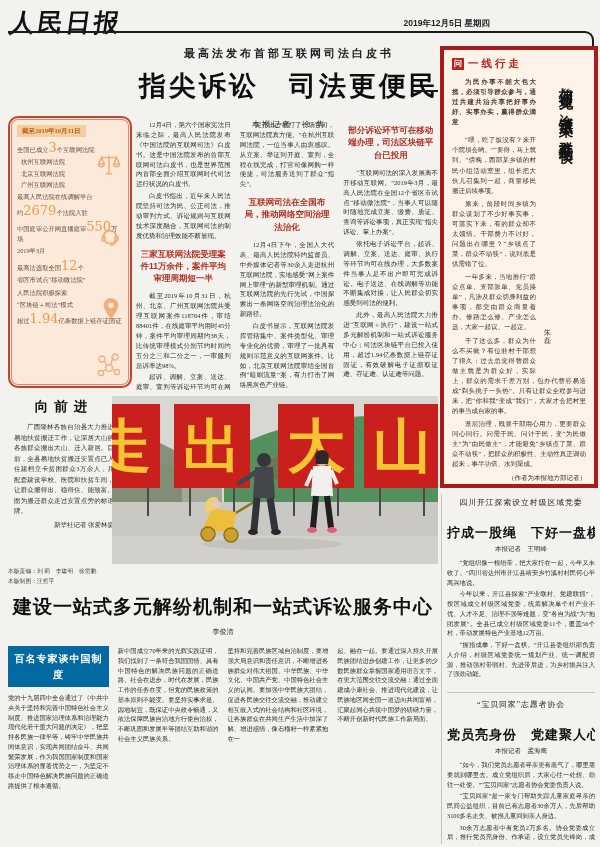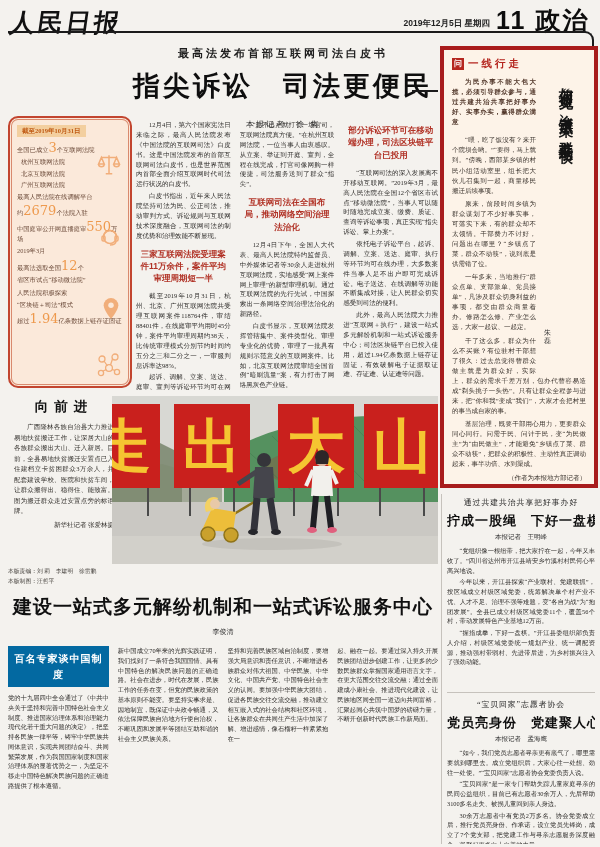--- a/index.html
+++ b/index.html
@@ -9,21 +9,21 @@
   
   .brand{left:10px;top:6px;font-size:25px;font-weight:900;transform:skewX(-8deg);
          letter-spacing:3px;color:#111;font-family:"DejaVu Serif","Liberation Serif",serif;}
   .dateline{left:300px;top:18px;width:190px;text-align:right;font-size:8.5px;color:#222;
             font-family:"Liberation Sans","DejaVu Sans",sans-serif;font-weight:bold;}
   .pageno{left:496px;top:4px;width:100px;font-size:25px;font-weight:900;color:#0d0d0d;
           font-family:"Liberation Sans","DejaVu Sans",sans-serif;letter-spacing:2px;}
   .toprule{left:8px;top:31px;width:584px;height:16px;border-top:2px solid #1b1b1b;
            border-right:2px solid #1b1b1b;border-top-right-radius:9px;}
   
-  .lead-head{left:129px;top:46px;width:308px;text-align:center;}
+  .lead-head{left:135px;top:46px;width:308px;text-align:center;}
   .kicker{font-size:11px;font-weight:bold;letter-spacing:3px;color:#1d1d1d;}
   .headline{margin-top:7px;font-size:27px;font-weight:900;letter-spacing:3px;color:#0e0e0e;
             font-family:"Liberation Sans","DejaVu Sans",sans-serif;white-space:nowrap;}
   .head-dash{left:412px;top:90px;width:26px;border-top:2px solid #1b1b1b;}
   .lead-byline{margin-top:15px;font-size:8px;color:#333;letter-spacing:2px;}
   .lead-cols{left:136px;top:120px;width:302px;height:272px;display:flex;gap:9px;overflow:hidden;}
   .lead-cols .col{flex:1;font-size:6.5px;line-height:1.52;text-align:justify;color:#2e2c2a;overflow:hidden;}
   .lead-cols p{margin:0 0 2px 0;text-indent:2em;}
   .subhead{color:#b13226;font-weight:bold;font-size:8.5px;line-height:1.45;text-align:center;
            margin:7px 1px;text-indent:0;font-family:"Liberation Sans","DejaVu Sans",sans-serif;}
@@ -69,38 +69,34 @@
   .ethnic .by{text-align:center;font-size:7px;margin-top:7px;color:#333;}
   .ecols{display:flex;gap:9px;margin-top:9px;height:192px;overflow:hidden;}
   .ecols .col{flex:1;font-size:6.3px;line-height:1.55;text-align:justify;color:#2e2c2a;overflow:hidden;}
   .series-tag{background:#0369a1;color:#fff;font-weight:bold;font-size:10px;text-align:center;
               padding:5px 2px;margin-bottom:6px;letter-spacing:1px;
               font-family:"Liberation Sans","DejaVu Sans",sans-serif;}
   
   .vrule{left:441px;top:494px;height:350px;border-left:1px solid #c6c2bc;}
   .rart{left:447px;width:148px;overflow:hidden;}
   .rart .kick{text-align:center;font-size:7.8px;letter-spacing:1px;color:#1e1e1e;}
-  .rart h3{margin:4px 0 3px 0;text-align:center;font-size:13px;font-weight:900;
+  .rart h3{margin:16px 0 3px 0;text-align:center;font-size:13px;font-weight:900;
            letter-spacing:1px;color:#0f0f0f;white-space:nowrap;}
   .rart .by{text-align:center;font-size:6.5px;color:#333;margin-bottom:4px;}
   .rart p{margin:0 0 2px 0;font-size:6.3px;line-height:1.55;text-align:justify;
           text-indent:2em;color:#2e2c2a;}
   .hdiv{left:447px;top:692px;width:148px;border-top:1px solid #c6c2bc;}
 </style>
 </head>
 <body>
 
 <div id="page">
 
   <div class="abs brand">人民日报</div>
   <div class="abs dateline">2019年12月5日 星期四</div>
-  <div class="abs pageno">
-    <span>11</span>
-    <span>政治</span>
-  </div>
   <div class="abs toprule"></div>
 
   <div class="abs lead-head">
     <div class="kicker">最高法发布首部互联网司法白皮书</div>
     <div class="headline">指尖诉讼　司法更便民</div>
     <div class="lead-byline">本报记者　徐 隽</div>
   </div>
   <div class="abs head-dash"></div>
 
   <div class="abs info">
@@ -278,21 +274,21 @@
       </div>
       <div class="col">新中国成立70年来的光辉实践证明，我们找到了一条符合我国国情、具有中国特色的解决民族问题的正确道路。社会在进步，时代在发展，民族工作的任务在变，但党的民族政策的基本原则不能变。要坚持实事求是、因地制宜，既保证中央政令畅通，又依法保障民族自治地方行使自治权，不断巩固和发展平等团结互助和谐的社会主义民族关系。</div>
       <div class="col">坚持和完善民族区域自治制度，要增强大局意识和责任意识，不断增进各族群众对伟大祖国、中华民族、中华文化、中国共产党、中国特色社会主义的认同。要加强中华民族大团结，促进各民族交往交流交融，推动建立相互嵌入式的社会结构和社区环境，让各族群众在共同生产生活中加深了解、增进感情，像石榴籽一样紧紧抱在一</div>
       <div class="col">起、融在一起。要通过深入持久开展民族团结进步创建工作，让更多的少数民族群众掌握国家通用语言文字，在更大范围交往交流交融；通过全面建成小康社会、推进现代化建设，让民族地区同全国一道迈向共同富裕，汇聚起同心共筑中国梦的磅礴力量，不断开创新时代民族工作新局面。</div>
     </div>
   </div>
 
   <div class="abs vrule"></div>
 
   <div class="abs rart" style="top:497px;height:192px;">
-    <div class="kick">通过共建共治共享把好事办好</div>
+    <div class="kick">四川开江探索设立村级区域党委</div>
     <h3>拧成一股绳　下好一盘棋</h3>
     <div class="by">本报记者　王明峰</div>
     <p>“党组织像一根纽带，把大家拧在一起，今年又丰收了。”四川省达州市开江县靖安乡竹溪村村民何心平高兴地说。</p>
     <p>今年以来，开江县探索“产业联村、党建联抓”，按区域成立村级区域党委，统筹解决单个村产业不优、人才不足、治理不强等难题，变“各自为战”为“抱团发展”。全县已成立村级区域党委11个，覆盖56个村，带动发展特色产业基地12万亩。</p>
     <p>“握指成拳，下好一盘棋。”开江县委组织部负责人介绍，村级区域党委统一规划产业、统一调配资源，推动强村带弱村、先进带后进，为乡村振兴注入了强劲动能。</p>
   </div>
 
   <div class="abs hdiv"></div>
 
   <div class="abs rart" style="top:699px;height:145px;">

